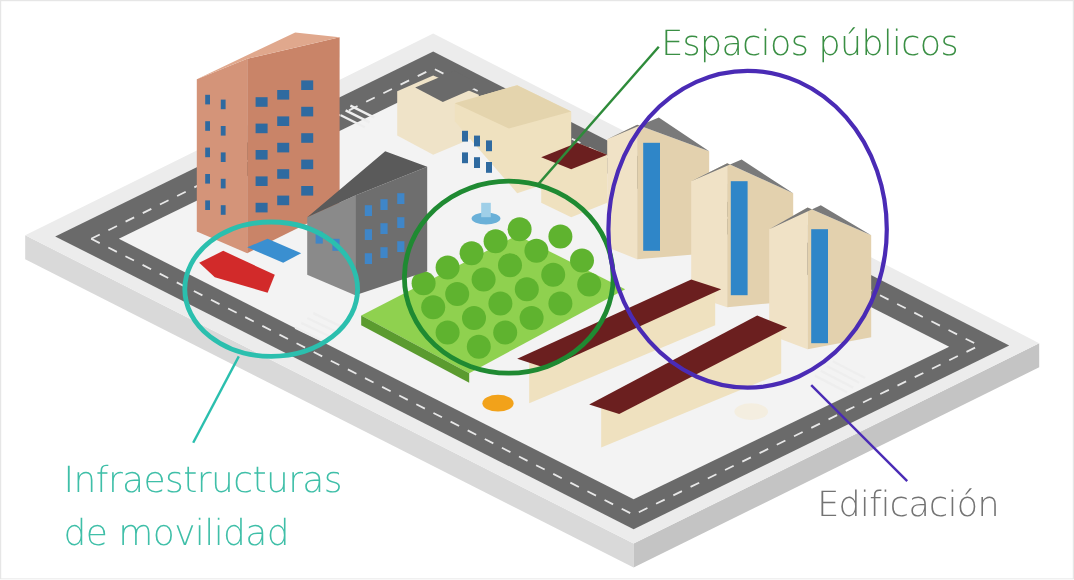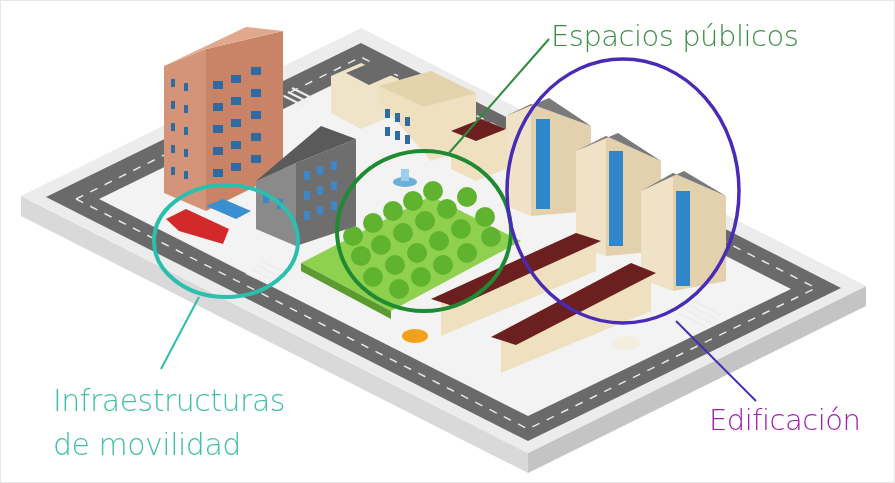--- a/index.html
+++ b/index.html
@@ -180,14 +180,14 @@
     <line x1="448" y1="152" x2="548" y2="38" stroke="#2e8b3a" stroke-width="2"></line>
     <line x1="198" y1="296" x2="160" y2="368" stroke="#2bbfae" stroke-width="2"></line>
     <line x1="675" y1="320" x2="755" y2="400" stroke="#4a2bb5" stroke-width="2"></line>
   </svg>
 
   <div class="label" id="label-espacios" style="color:#3a8f44;">Espacios públicos</div>
   <div class="label" id="label-infra" style="color:#3fbfa8;">
     <div>Infraestructuras</div>
     <div>de movilidad</div>
   </div>
-  <div class="label" id="label-edif" style="color:#a21caf;margin-left:28px;">Edificación</div>
+  <div class="label" id="label-edif" style="color:#737373;">Edificación</div>
 </div>
 
 </body></html>

